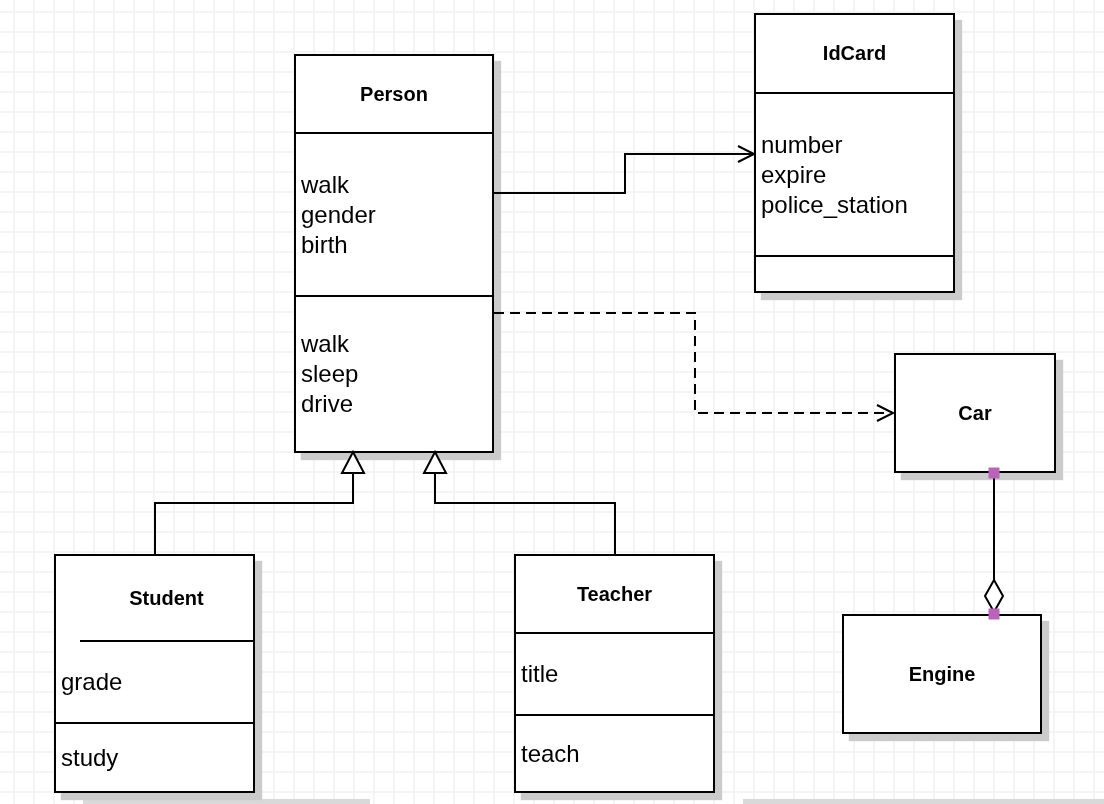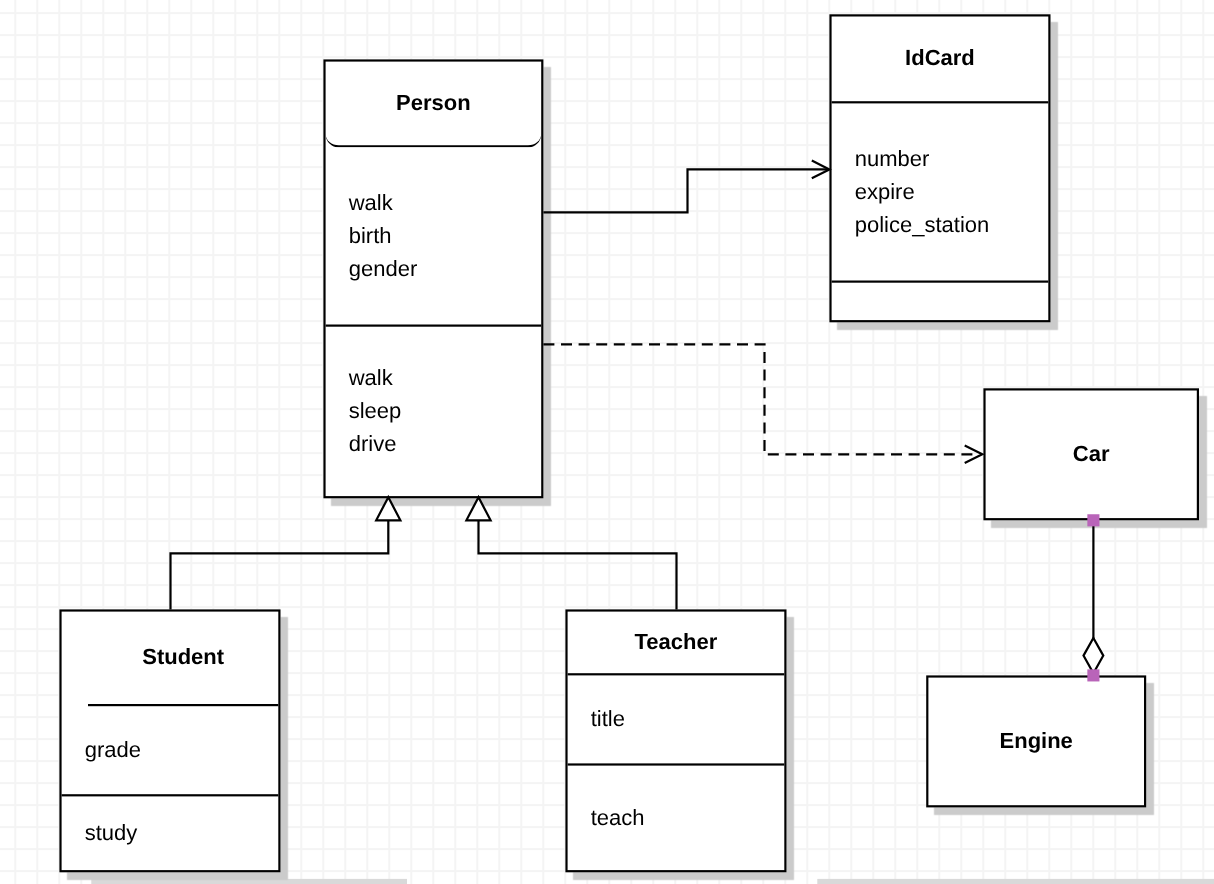--- a/index.html
+++ b/index.html
@@ -42,25 +42,25 @@
     font-size: 20px;
     border-bottom: 2px solid #000000;
     box-sizing: border-box;
   }
   .uml-class.simple .title {
     flex: 1 1 auto;
     border-bottom: none;
   }
   .uml-class .section {
     box-sizing: border-box;
-    padding-left: 21px;
+    padding-left: 5px;
     display: flex;
     flex-direction: column;
     justify-content: center;
-    font-size: 20px;
+    font-size: 24px;
     line-height: 30px;
   }
   .uml-class .section.methods {
     flex: 1 1 auto;
     border-top: 2px solid #000000;
   }
   .offscreen-fragment {
     position: absolute;
     background: #d9d9d9;
   }
@@ -68,58 +68,58 @@
 </head>
 <body>
 
 <div class="canvas">
   <div class="fragment-layer">
       <div class="offscreen-fragment" style="left: 83px; top: 799px; width: 287px; height: 5px;"></div>
       <div class="offscreen-fragment" style="left: 743px; top: 799px; width: 361px; height: 5px;"></div>
     </div>
   <div id="node-layer">
       <div class="uml-class" style="left: 294px; top: 54px; width: 200px; height: 399px;">
-        <div class="title" style="height: 78px; border-radius: 12px;">Person</div>
+        <div class="title" style="height: 78px;">Person</div>
         <div class="section attrs" style="height: 161px;">
           <div>walk</div>
+          <div>gender</div>
           <div>birth</div>
-          <div>gender</div>
         </div>
         <div class="section methods">
           <div>walk</div>
           <div>sleep</div>
           <div>drive</div>
         </div>
       </div>
       <div class="uml-class" style="left: 754px; top: 13px; width: 201px; height: 280px;">
         <div class="title" style="height: 79px;">IdCard</div>
         <div class="section attrs" style="height: 161px;">
           <div>number</div>
           <div>expire</div>
           <div>police_station</div>
         </div>
         <div class="section methods"></div>
       </div>
-      <div class="uml-class simple" style="left: 894px; top: 353px; width: 196px; height: 120px;">
+      <div class="uml-class simple" style="left: 894px; top: 353px; width: 162px; height: 120px;">
         <div class="title">Car</div>
       </div>
       <div class="uml-class simple" style="left: 842px; top: 614px; width: 200px; height: 120px;">
         <div class="title">Engine</div>
       </div>
       <div class="uml-class" style="left: 54px; top: 554px; width: 201px; height: 239px;">
         <div class="title" style="height: 86px; margin-left: 24px;">Student</div>
         <div class="section attrs" style="height: 80px;">
           <div>grade</div>
         </div>
         <div class="section methods">
           <div>study</div>
         </div>
       </div>
       <div class="uml-class" style="left: 514px; top: 554px; width: 201px; height: 239px;">
-        <div class="title" style="height: 58px;">Teacher</div>
+        <div class="title" style="height: 78px;">Teacher</div>
         <div class="section attrs" style="height: 80px;">
           <div>title</div>
         </div>
         <div class="section methods">
           <div>teach</div>
         </div>
       </div>
     </div>
   <svg class="connector-layer" width="1104" height="804" viewBox="0 0 1104 804" xmlns="http://www.w3.org/2000/svg">
       <g>

